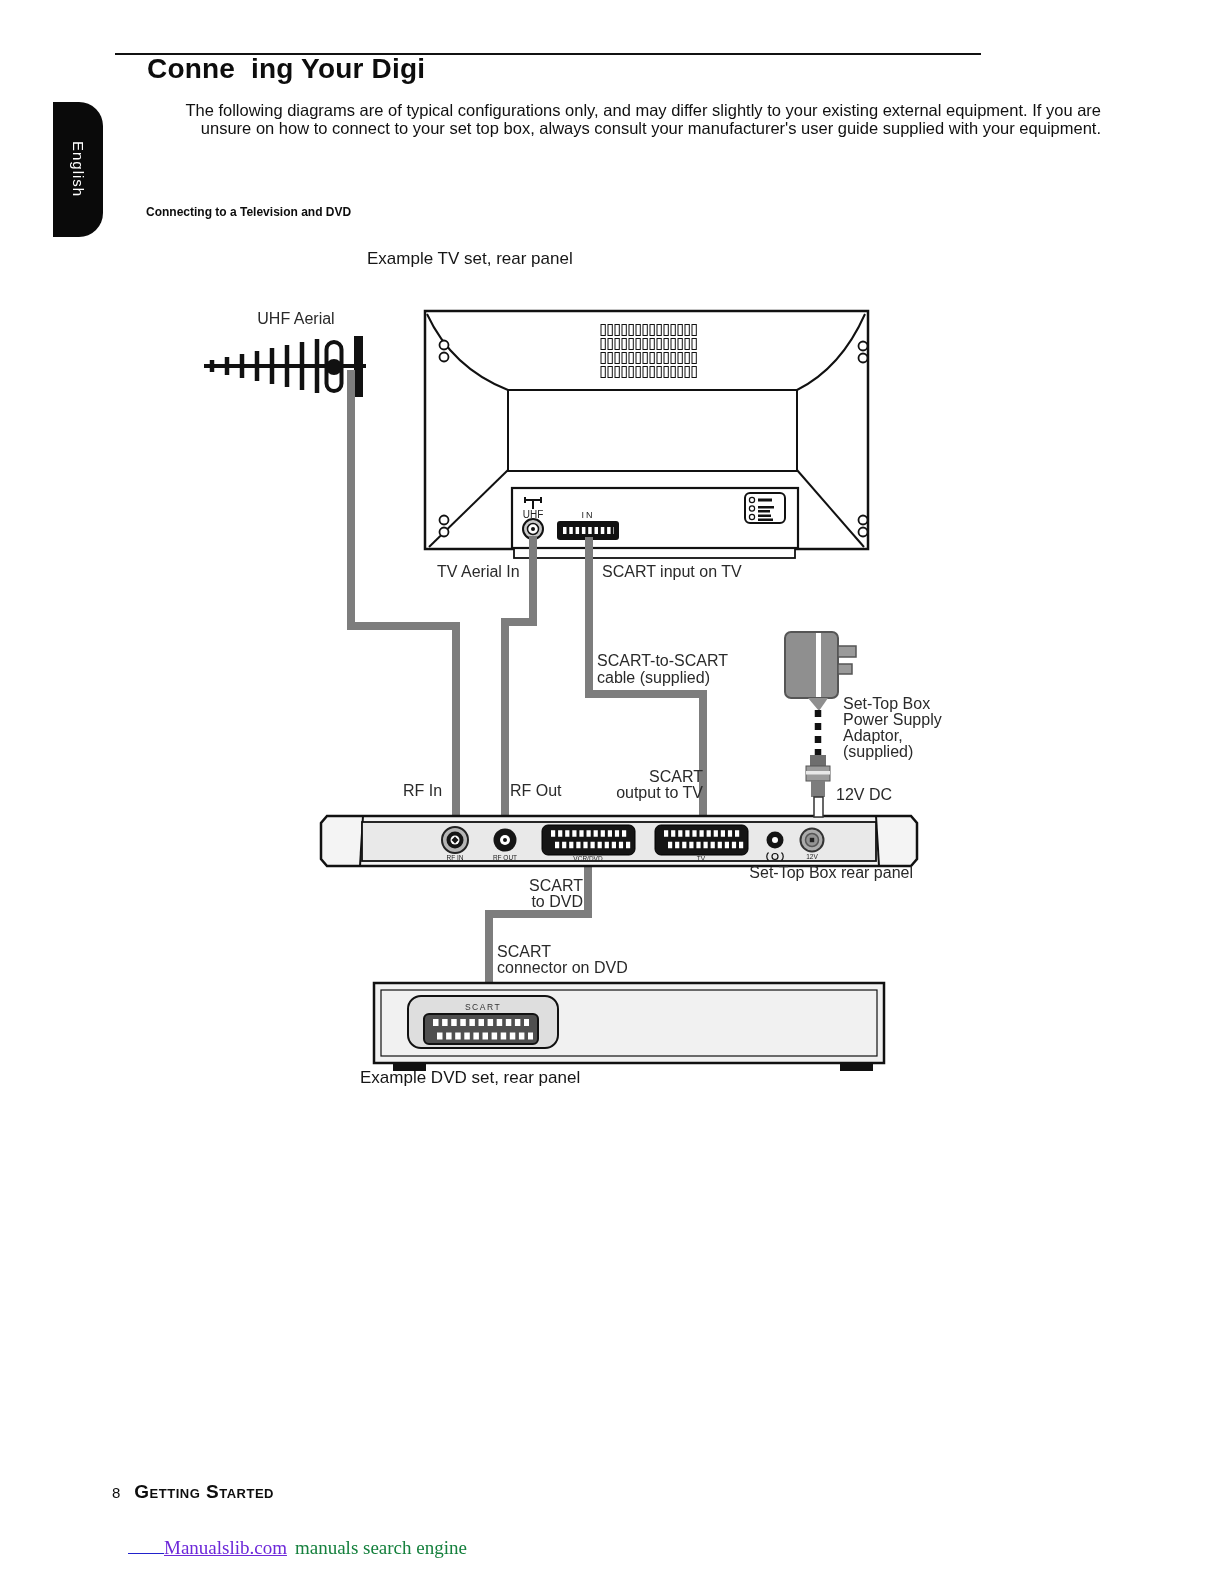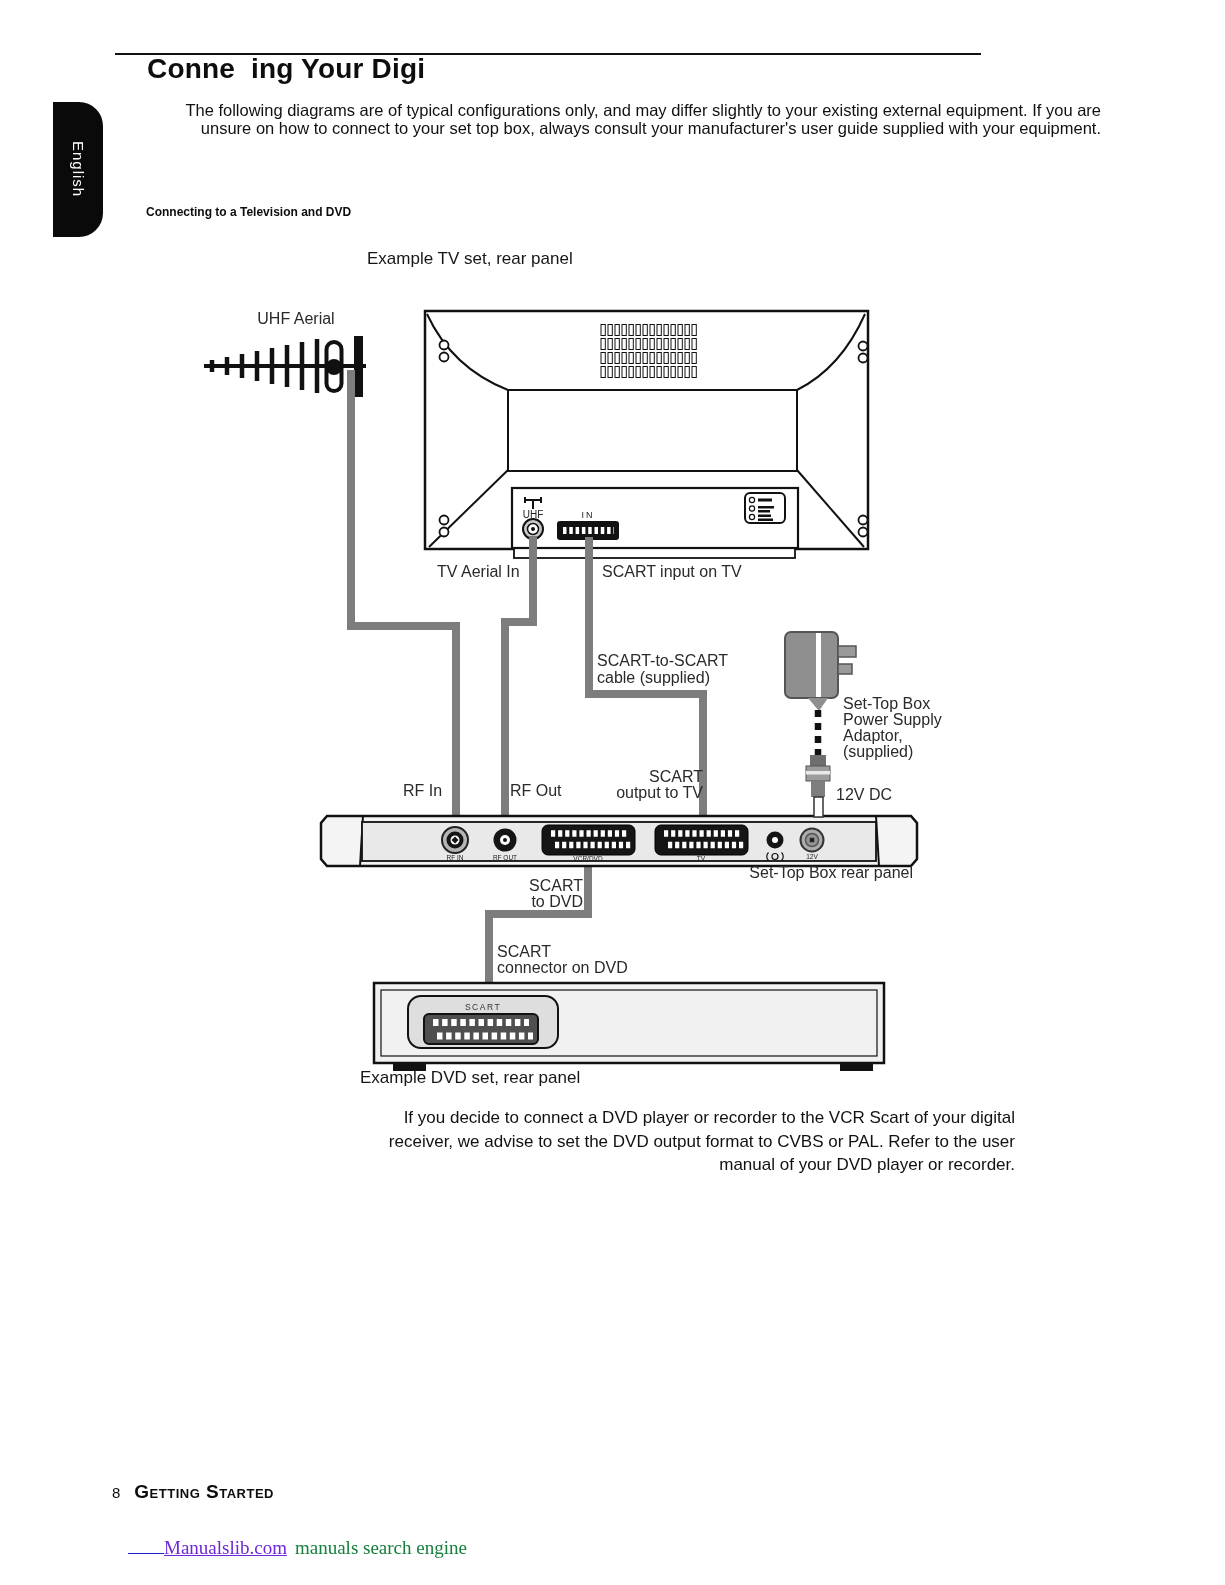--- a/index.html
+++ b/index.html
@@ -39,21 +39,20 @@
 
   <div class="abs lang-tab">
     <span>English</span>
   </div>
 
   <div class="abs intro">The following diagrams are of typical configurations only, and may differ slightly to your existing external equipment. If you are unsure on how to connect to your set top box, always consult your manufacturer's user guide supplied with your equipment.</div>
   <div class="abs section-heading">Connecting to a Television and DVD</div>
 
   <div class="abs tv-caption">Example TV set, rear panel</div>
   <div class="abs dvd-caption">Example DVD set, rear panel</div>
-  <div class="abs dvd-note">If you decide to connect a DVD player or recorder to the VCR Scart of your digital receiver, we advise to set the DVD output format to CVBS or PAL. Refer to the user manual of your DVD player or recorder.</div>
 
   <svg class="diagram" viewBox="0 0 1225 1585">
     <defs>
       <pattern id="ventPattern" x="600" y="323" width="7" height="14" patternUnits="userSpaceOnUse">
         <rect x="1" y="1.5" width="4.3" height="11" fill="#fff" stroke="#111" stroke-width="1"></rect>
       </pattern>
     </defs>
 
     <g>
       <rect x="425" y="311" width="443" height="238" fill="#fff" stroke="#111" stroke-width="2.5"></rect>

